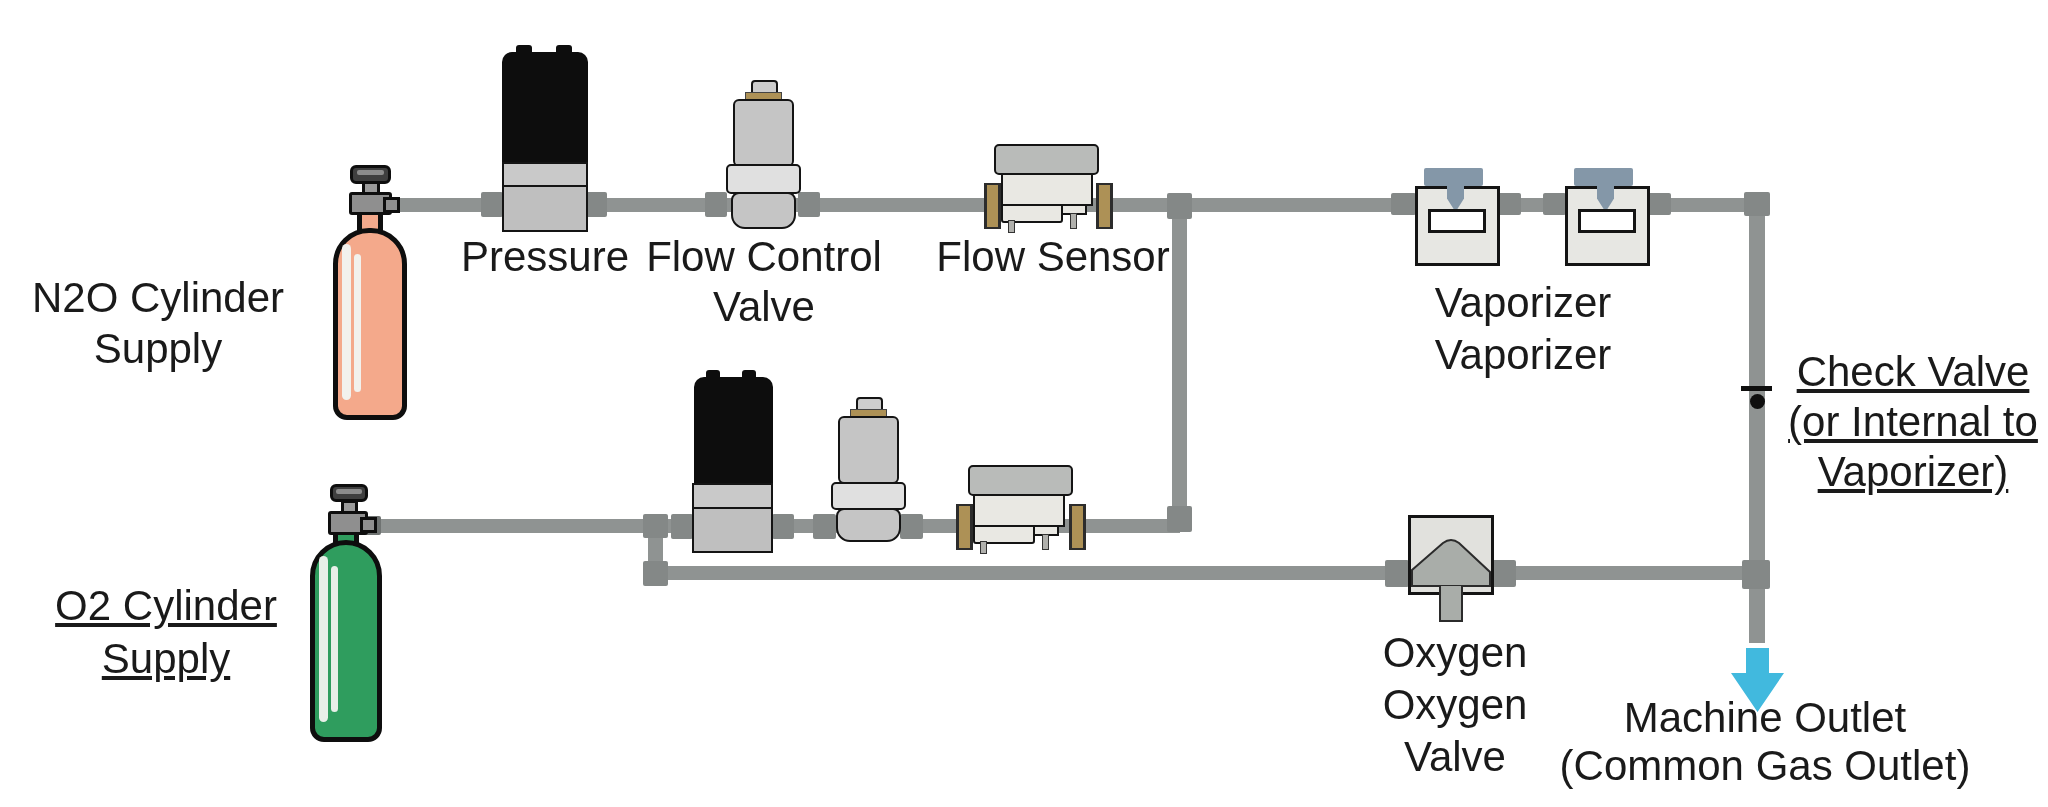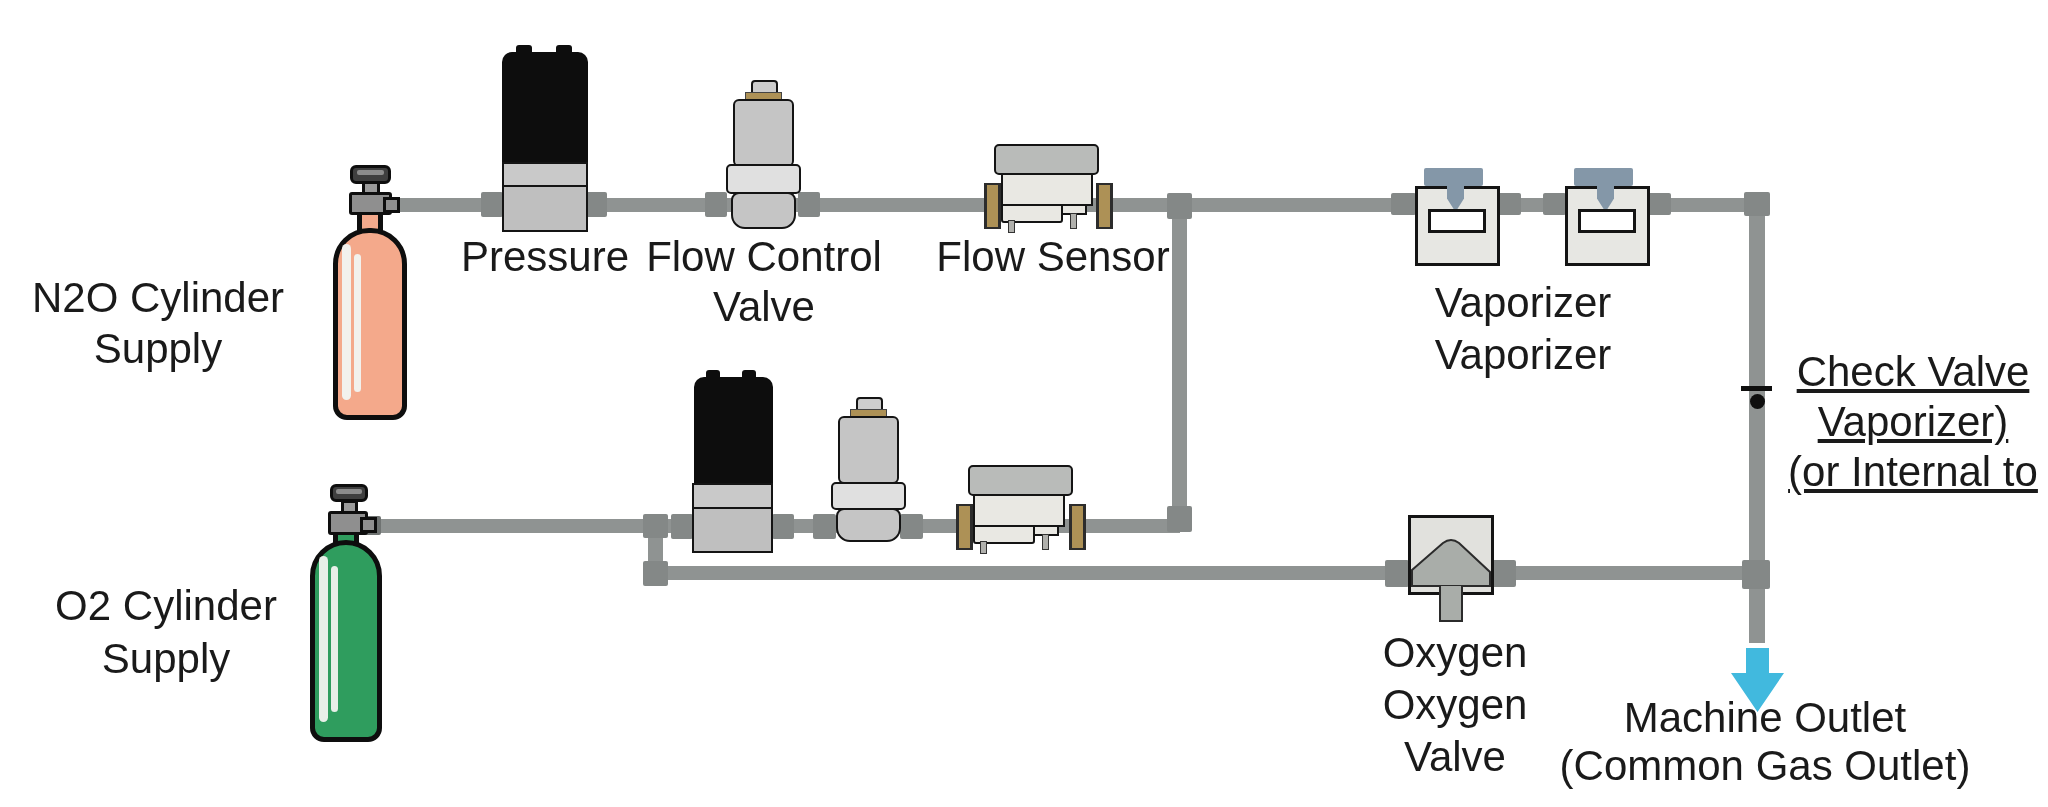--- a/index.html
+++ b/index.html
@@ -5,21 +5,21 @@
   html,body{margin:0;padding:0;background:#ffffff;}
   .stage{position:relative;width:2048px;height:807px;background:#fff;overflow:hidden;
          font-family:"Liberation Sans", sans-serif;}
   .abs{position:absolute;box-sizing:border-box;}
   .pipe{position:absolute;background:var(--pipe,#8f9392);z-index:1;}
   .fit{position:absolute;background:var(--fitting,#848887);z-index:2;border-radius:2px;}
   .dev{position:absolute;box-sizing:border-box;z-index:3;}
   .mark{position:absolute;z-index:5;}
   .label{position:absolute;z-index:6;transform:translateX(-50%);text-align:center;
          white-space:nowrap;color:var(--text,#1a1a1a);font-size:42px;line-height:50px;}
-  .lh51{line-height:51px;} .lh52{line-height:52px;} .lh53{line-height:53px;} .lh48{line-height:48px;}
+  .lh51{line-height:51px;} .lh52{line-height:52px;} .lh53{line-height:53px;text-decoration:underline;} .lh48{line-height:48px;}
   .outline2{border:2px solid var(--outline,#141414);}
   .outline3{border:3px solid var(--outline,#141414);}
   
   .cylbody{border:5px solid #0e0e0e;border-radius:36px 36px 14px 14px;z-index:3;}
   .cylneck{border:5px solid #0e0e0e;border-bottom:none;border-radius:4px 4px 0 0;z-index:2;}
   .hl{position:absolute;background:#f2f1ed;border-radius:5px;z-index:4;}
   .hl.green{background:#e8efe8;}
   .vparts{position:absolute;z-index:3;box-sizing:border-box;border:3px solid #0e0e0e;}
   
   .regblack{background:var(--cap-black,#0d0d0d);border-radius:10px 10px 2px 2px;}
@@ -172,22 +172,22 @@
     <div>Flow Sensor</div>
   </div>
 
   <div class="label lh52" style="left:1523px;top:277px;">
     <div>Vaporizer</div>
     <div>Vaporizer</div>
   </div>
 
   <div class="label" style="left:1913px;top:347px;text-decoration:underline;">
     <div>Check Valve</div>
+    <div>(or Internal to</div>
     <div>Vaporizer)</div>
-    <div>(or Internal to</div>
   </div>
 
   <div class="label lh52" style="left:1455px;top:627px;">
     <div>Oxygen</div>
     <div>Oxygen</div>
     <div>Valve</div>
   </div>
 
   <div class="label lh48" style="left:1765px;top:694px;">
     <div>Machine Outlet</div>

